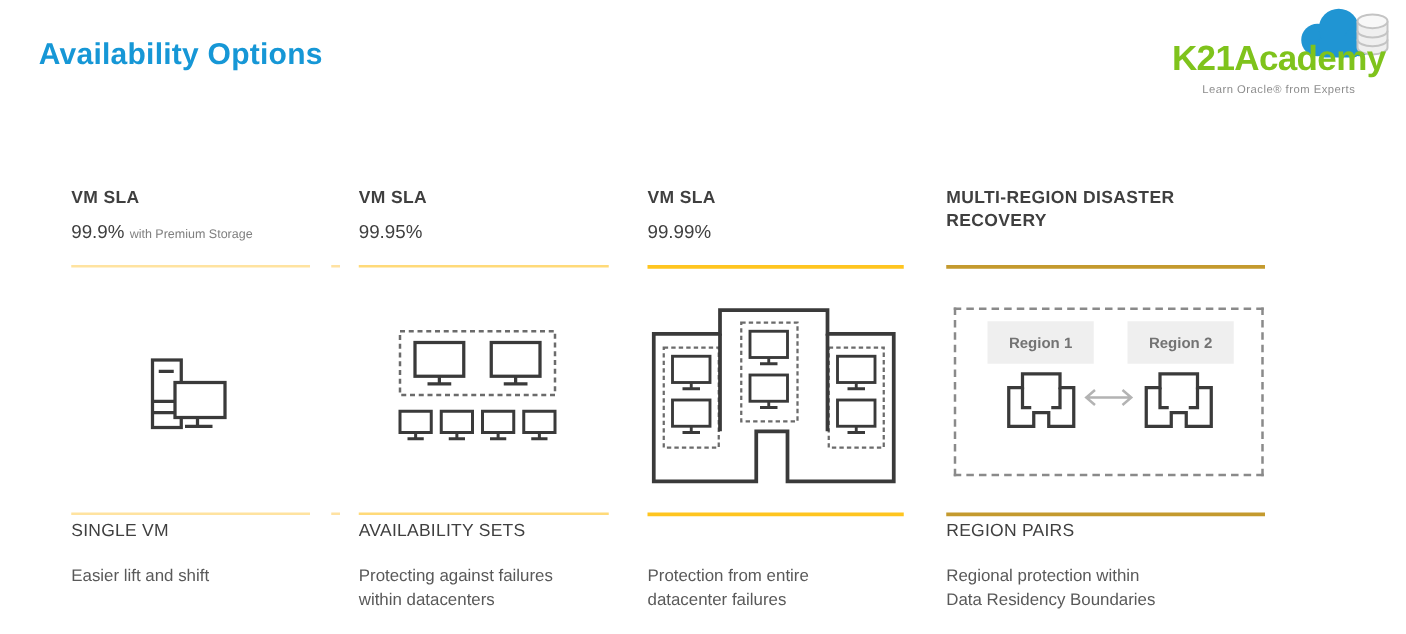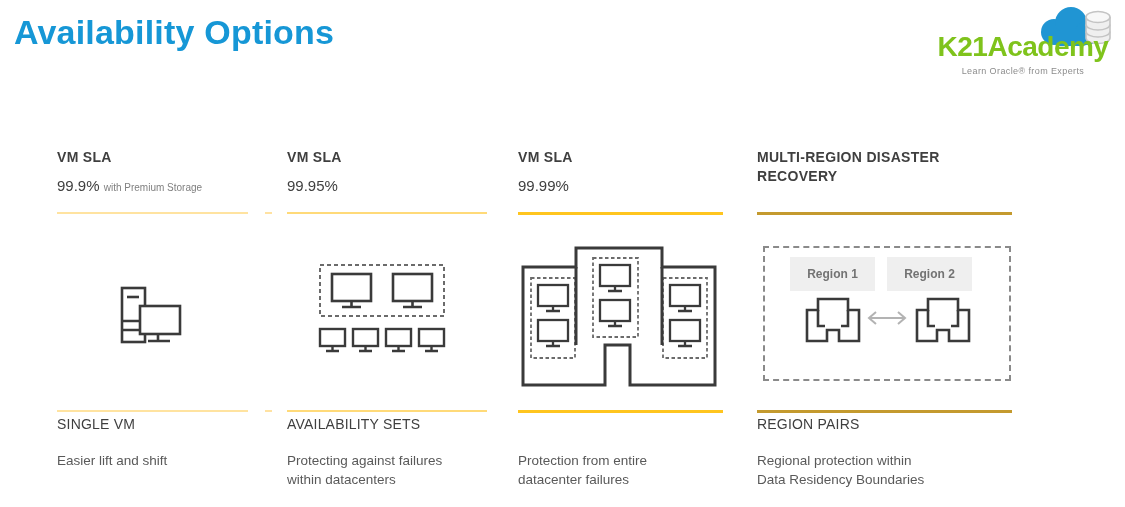--- a/index.html
+++ b/index.html
@@ -4,22 +4,22 @@
 <style>
   html,body{margin:0;padding:0;}
   body{
     width:1125px;height:507px;background:#ffffff;position:relative;overflow:hidden;
     font-family:"Liberation Sans","DejaVu Sans",sans-serif;
     --c-title:#1697D6; --c-green:#7FC31C; --c-cloud:#2095D3;
     --c-heading:#3F3F3F; --c-body:#595959; --c-muted:#7F7F7F;
     --c-stroke:#3A3A3A; --c-dash:#FFE2A2; --c-regionbg:#EFEFEF; --c-arrow:#B3B3B3;
   }
   .page-title{
-    position:absolute;left:13px;top:12px;margin:1px;
-    font-size:34px;font-weight:700;letter-spacing:.2px;color:var(--c-title);
+    position:absolute;left:13px;top:12px;margin:18px;
+    font-size:24px;font-weight:700;letter-spacing:.2px;color:var(--c-title);
   }
   
   .logo{position:absolute;top:4px;right:4px;width:196px;height:82px;text-align:center;}
   .logo .cloud{position:absolute;top:1px;right:8px;}
   .logo-name{position:absolute;top:27px;left:0;width:100%;font-size:28px;font-weight:700;color:var(--c-green);letter-spacing:-.5px;}
   .logo-tagline{position:absolute;top:62px;left:0;width:100%;font-size:9px;color:#8C8C8C;letter-spacing:.4px;}
   
   .col{position:absolute;top:0;height:507px;color:var(--c-heading);}
   .col1{left:57px;width:191px;}
   .col2{left:287px;width:200px;}
@@ -37,21 +37,21 @@
   .connector-dash{position:absolute;left:265px;width:7px;height:2px;background:var(--c-dash);}
   
   .art{position:absolute;color:var(--c-stroke);}
   .art-single{left:62px;top:286px;}
   .art-sets{left:31px;top:263px;}
   .art-zones{left:3px;top:244px;}
   .region-pairs{position:absolute;left:6px;top:246px;width:244px;height:131px;border:2px dashed #8A8A8A;color:var(--c-stroke);}
   .region-label{position:absolute;top:9px;width:85px;height:34px;background:var(--c-regionbg);
     display:flex;align-items:center;justify-content:center;font-size:12px;font-weight:700;color:#737373;}
   .region-label.r1{left:25px;}
-  .region-label.r2{left:122px;}
+  .region-label.r2{left:137px;}
   .bldg{position:absolute;top:49px;}
   .bldg.b1{left:40px;}
   .bldg.b2{left:150px;}
   .pair-arrow{position:absolute;left:98px;top:60px;color:var(--c-arrow);}
 </style>
 </head>
 <body style="--c-title: #1697D6; --c-green: #7FC31C; --c-cloud: #2095D3; --c-heading: #3F3F3F; --c-body: #595959; --c-muted: #7F7F7F; --c-stroke: #3A3A3A; --c-dash: #FFE2A2; --c-regionbg: #EFEFEF; --c-arrow: #B3B3B3;">
 
 <h1 class="page-title">Availability Options</h1>
 

